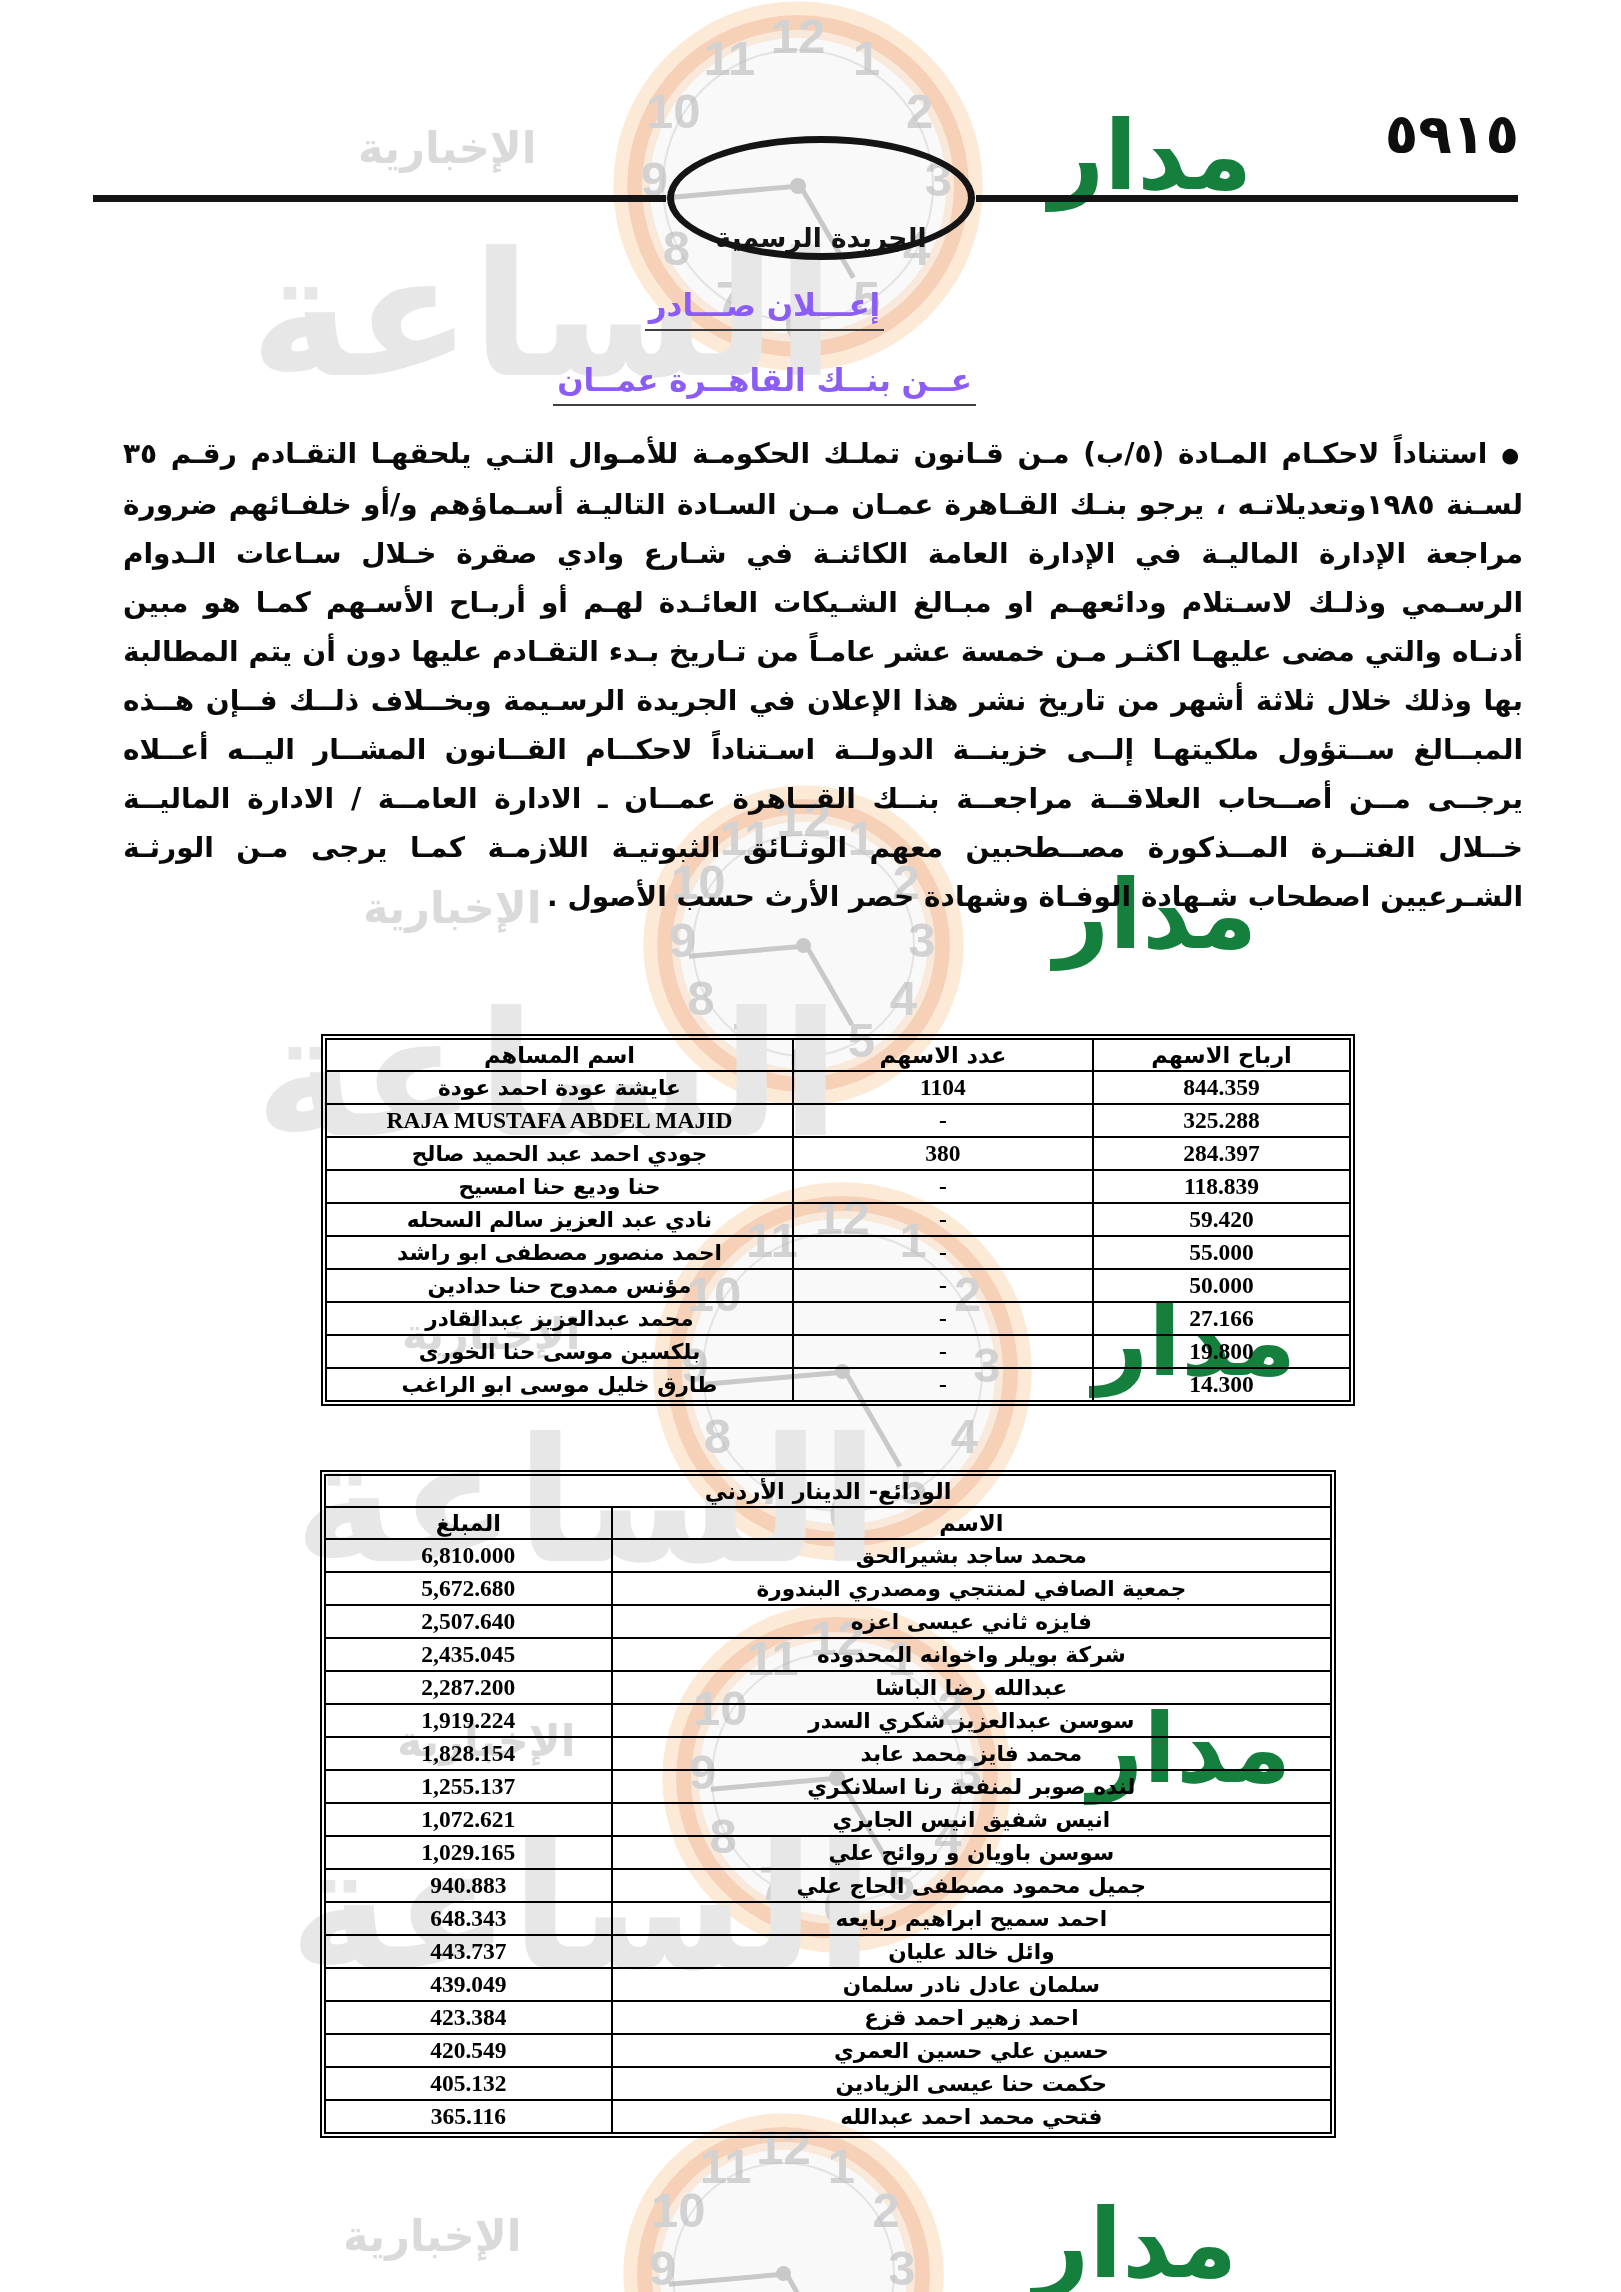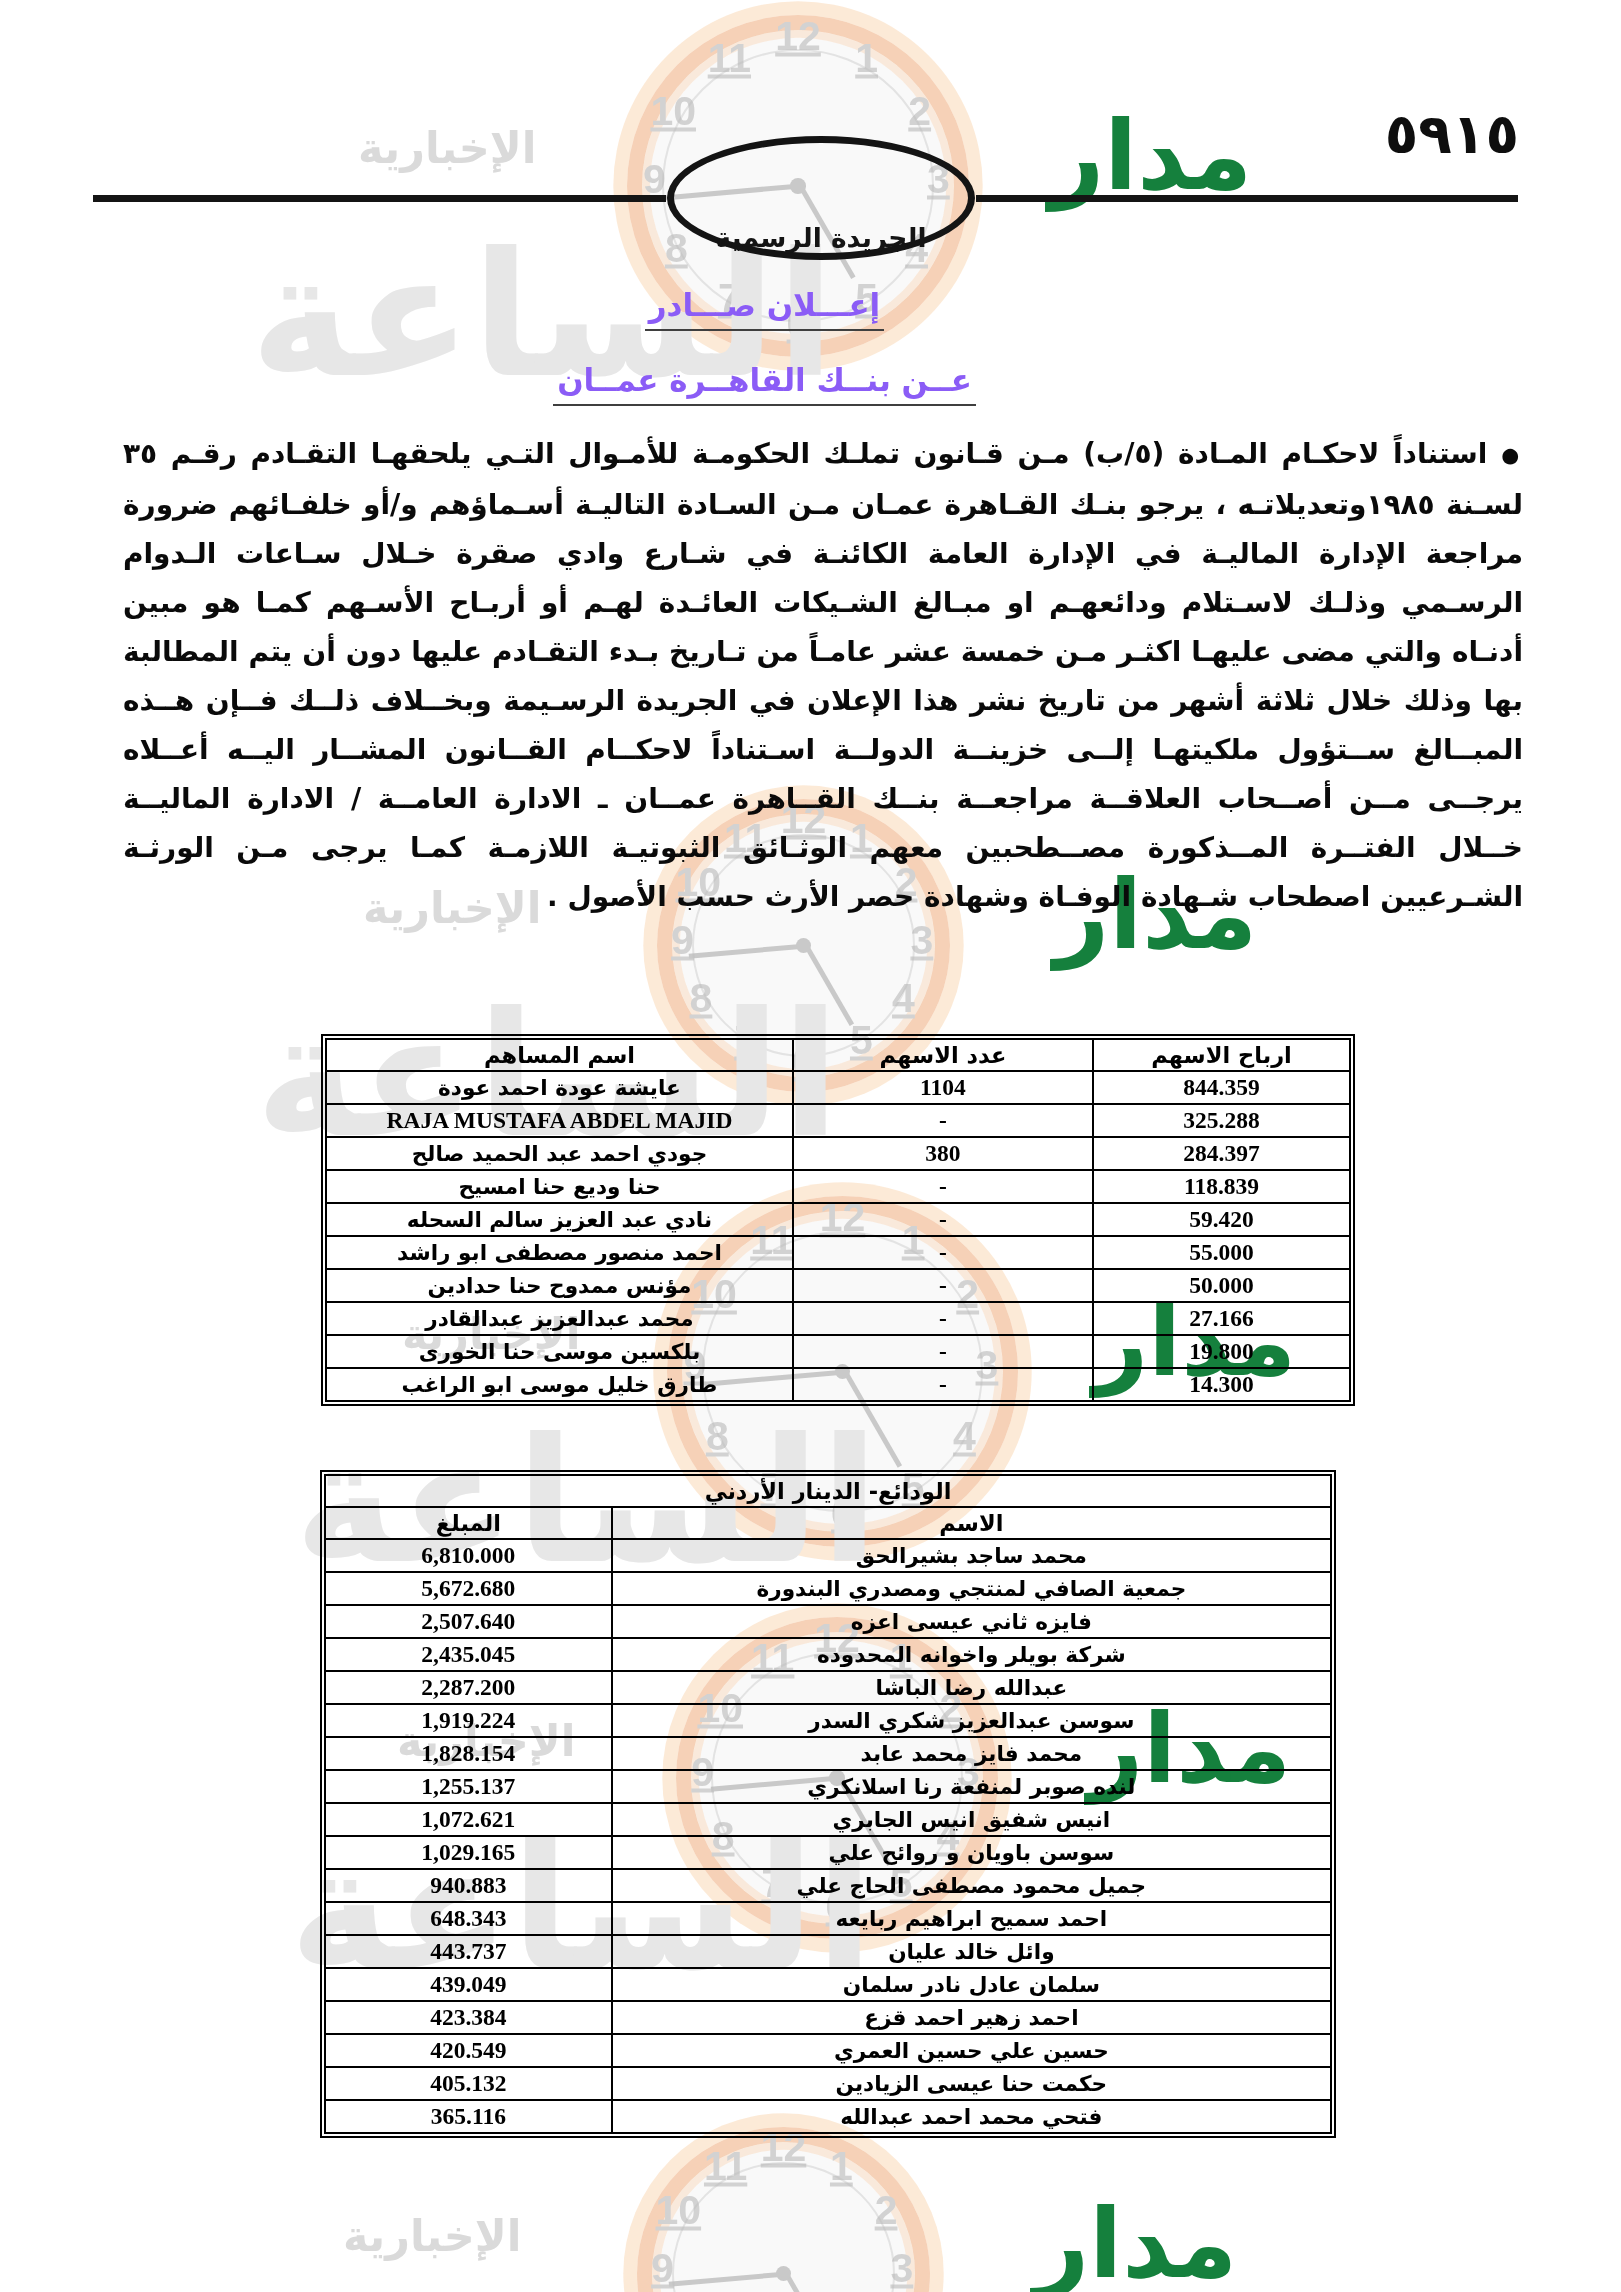--- a/index.html
+++ b/index.html
@@ -14,21 +14,21 @@
     position:absolute; border-radius:50%;
     border:15.7px solid rgba(240,152,90,0.42);
     box-shadow:0 0 0 13.7px rgba(250,216,183,0.55), inset 0 0 0 7.8px rgba(250,216,183,0.45);
     background:rgba(238,238,238,0.35);
   }
   .wm-clock::after{
     content:""; position:absolute; inset:19.6px; border-radius:50%;
     border:2.9px solid rgba(185,185,185,0.35);
   }
   .wm-num { position:absolute; transform:translate(-50%,-50%); color:#d2d2d2;
-    font-size:41px; font-weight:bold; font-family:"Liberation Sans","DejaVu Sans",sans-serif;text-decoration:underline; }
+    font-size:49px; font-weight:bold; font-family:"Liberation Sans","DejaVu Sans",sans-serif; }
   .wm-hand { position:absolute; left:50%; bottom:50%; width:4.9px; background:#c9c9c9;
     transform-origin:bottom center; }
   .wm-hub { position:absolute; left:50%; top:50%; width:15.7px; height:15.7px; margin:-7.8px 0 0 -7.8px;
     border-radius:50%; background:#c9c9c9; }
   .wm-big   { position:absolute; color:#e7e7e7; font-weight:bold; font-size:172px; white-space:nowrap; line-height:1; }
   .wm-madar { position:absolute; color:#15803d; font-weight:bold; font-size:96px;  white-space:nowrap; line-height:1; }
   .wm-small { position:absolute; color:#dadada; font-weight:bold; font-size:43px;  white-space:nowrap; line-height:1; }
   
   .content { position:relative; z-index:1; }
   #page-number {

